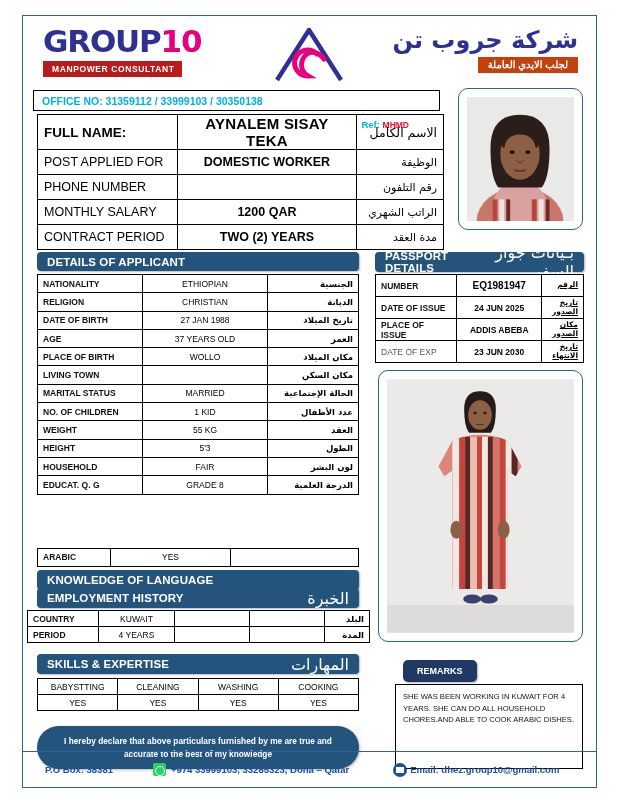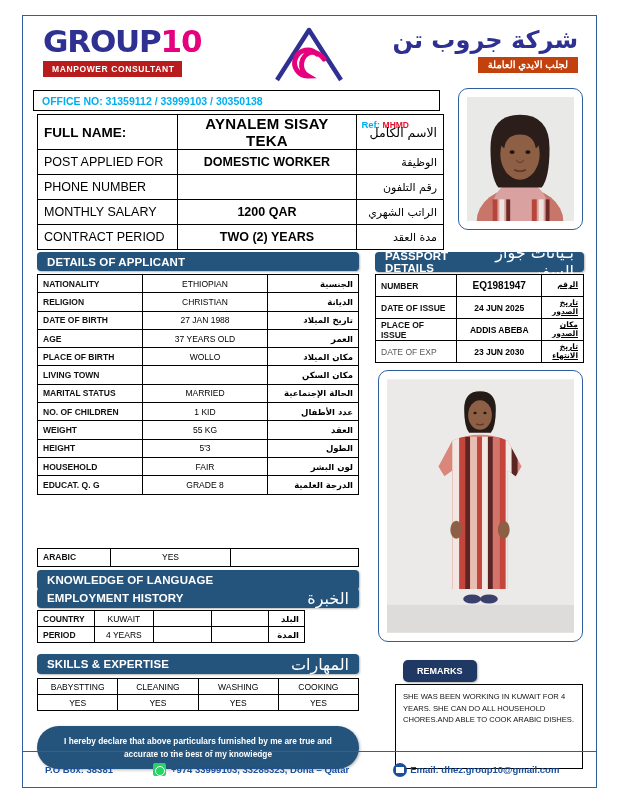--- a/index.html
+++ b/index.html
@@ -138,21 +138,21 @@
   #tbl-passport tr:first-child .d-val { font-size: 10px; }
   #tbl-passport tr:last-child .d-lbl { font-weight: normal; color: #555; }
 
   
   #tbl-language { left: 14px; top: 532px; width: 322px; }
   #tbl-language .d-lbl { width: 73px; }
   #tbl-language .d-val { width: 120px; }
   #tbl-language td { height: 17.5px; }
 
   
-  #tbl-employ { left: 14px; top: 594px; width: 268px; padding-left: 36px; }
+  #tbl-employ { left: 4px; top: 594px; width: 343px; padding-left: 36px; }
   #tbl-employ .d-lbl { width: 57px; }
   #tbl-employ .d-blank, #tbl-employ .d-val { width: 60px; text-align: center; }
   #tbl-employ .d-ar { width: 36px; }
   #tbl-employ td { height: 16px; }
 
   
   #tbl-skills { left: 14px; top: 662px; width: 322px; }
   #tbl-skills td { width: 80.5px; text-align: center; height: 16px; font-size: 8.5px; }
 
   

